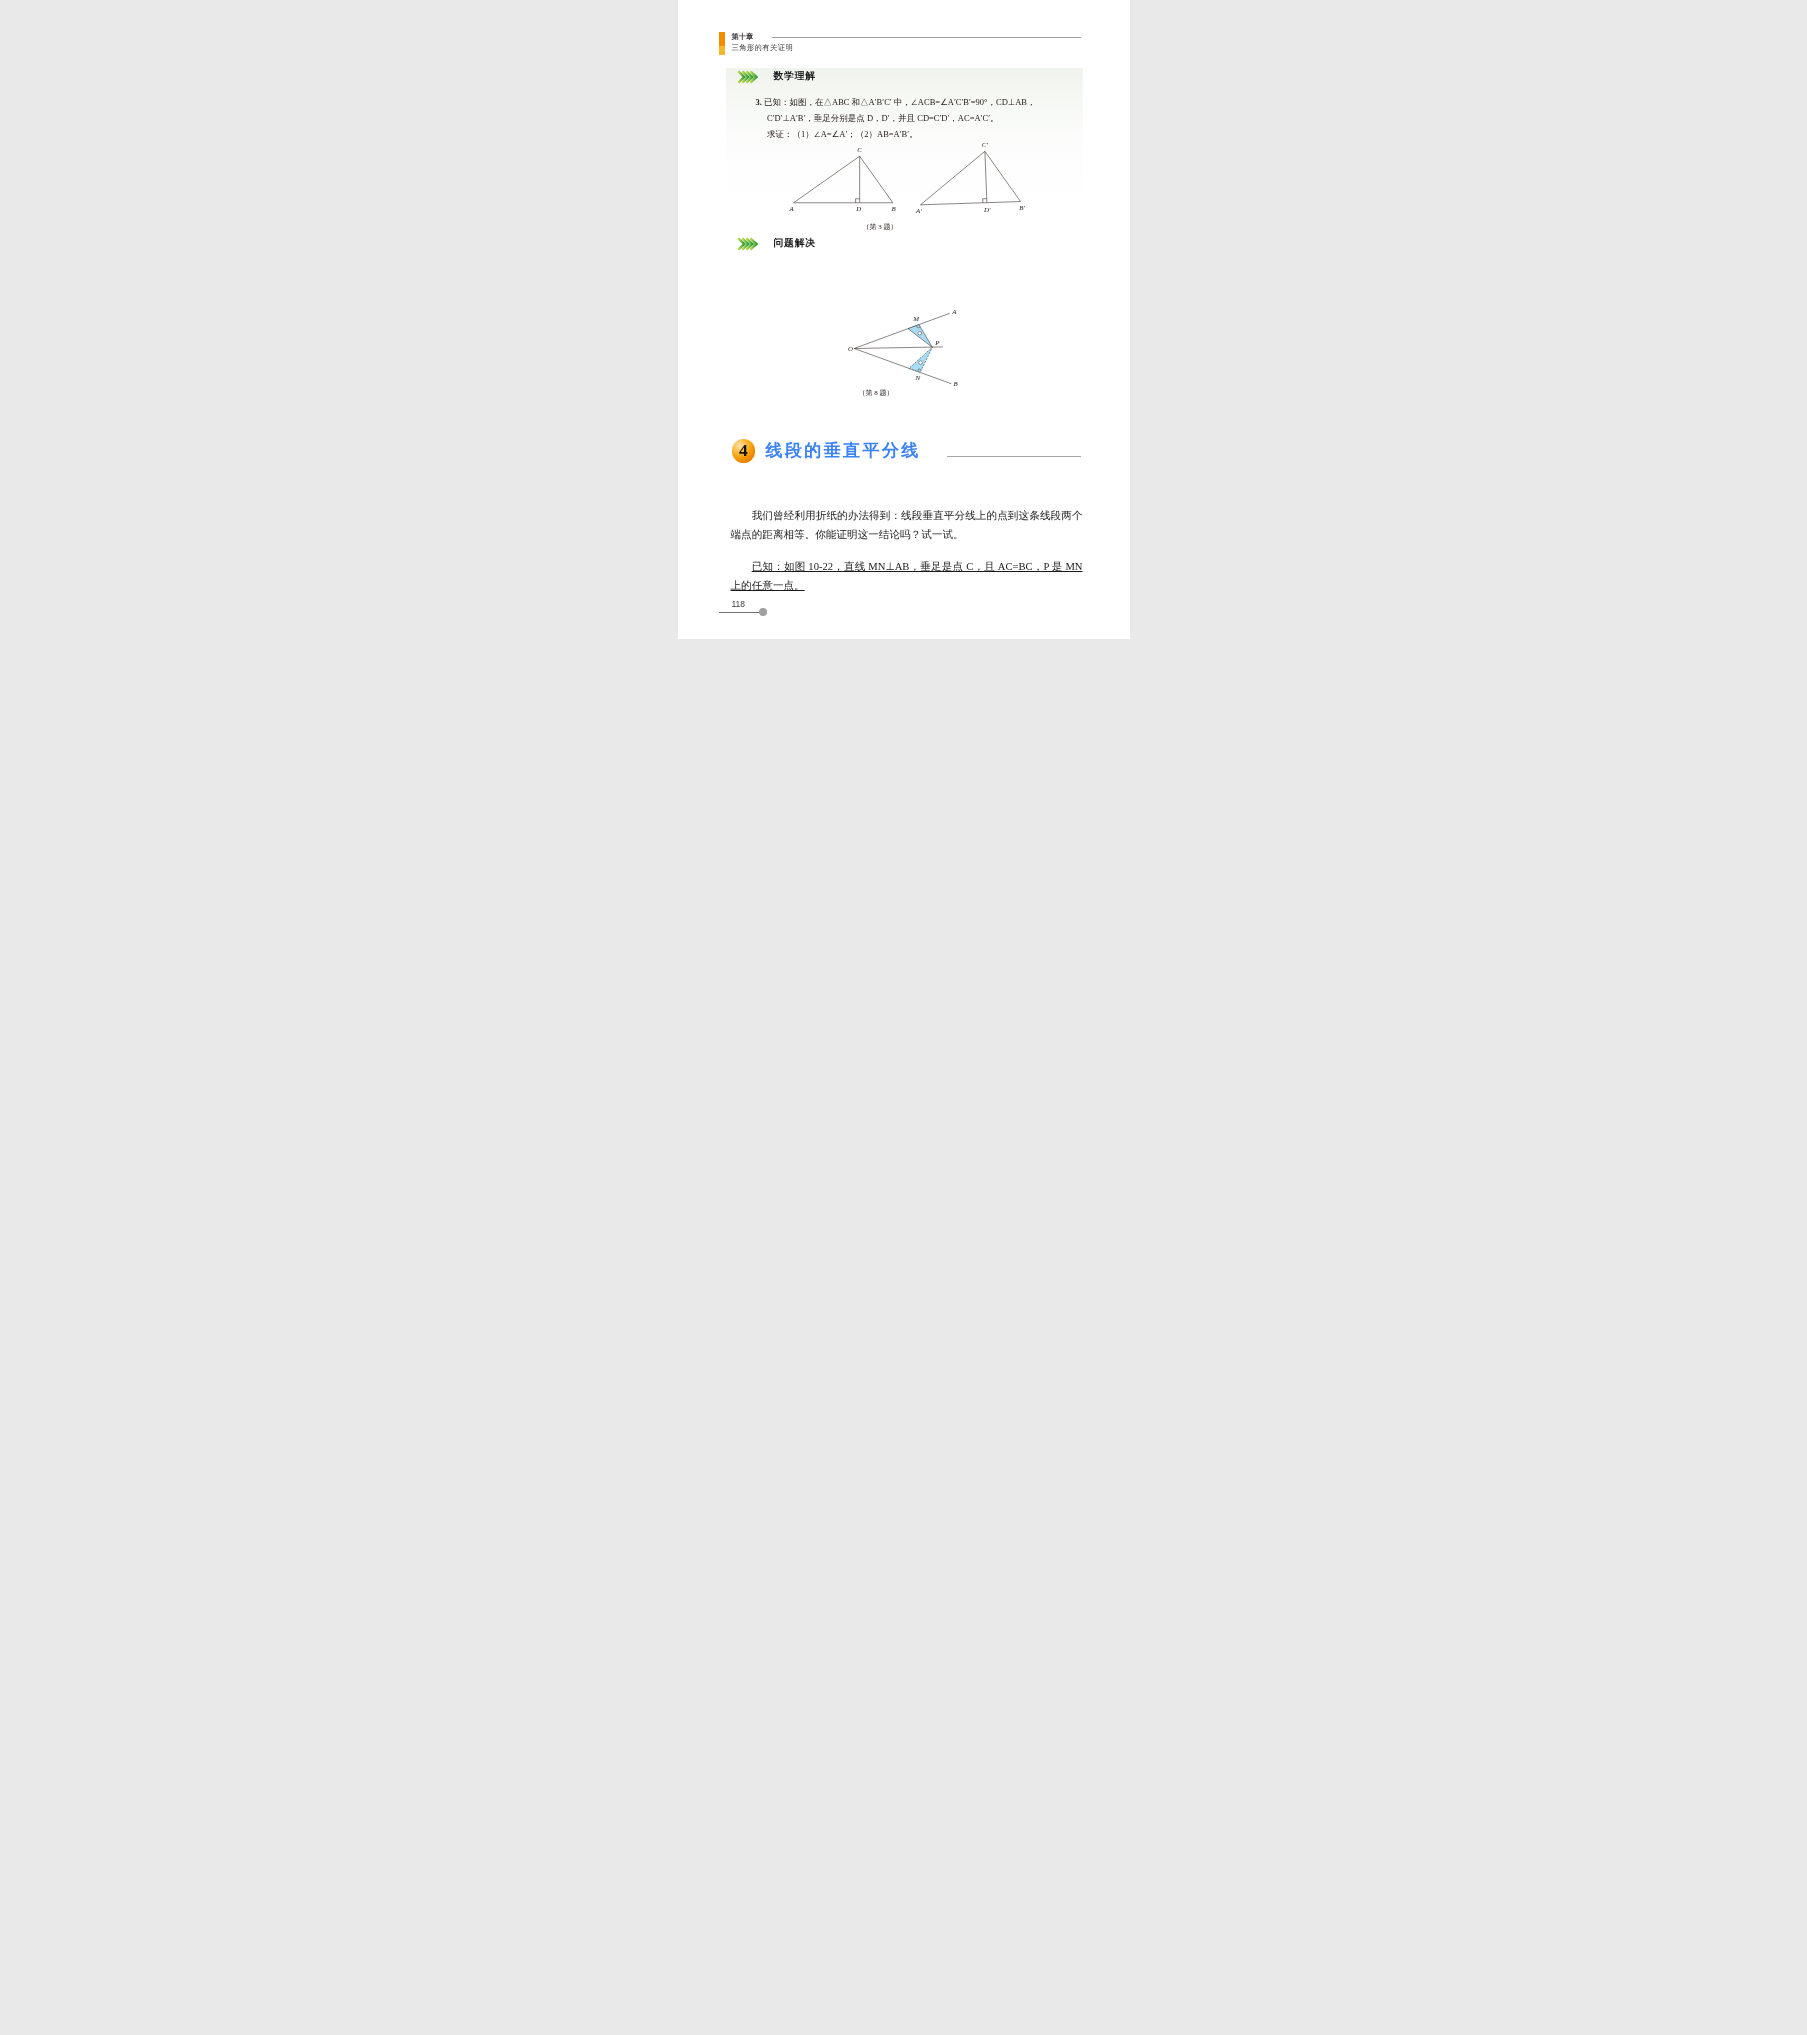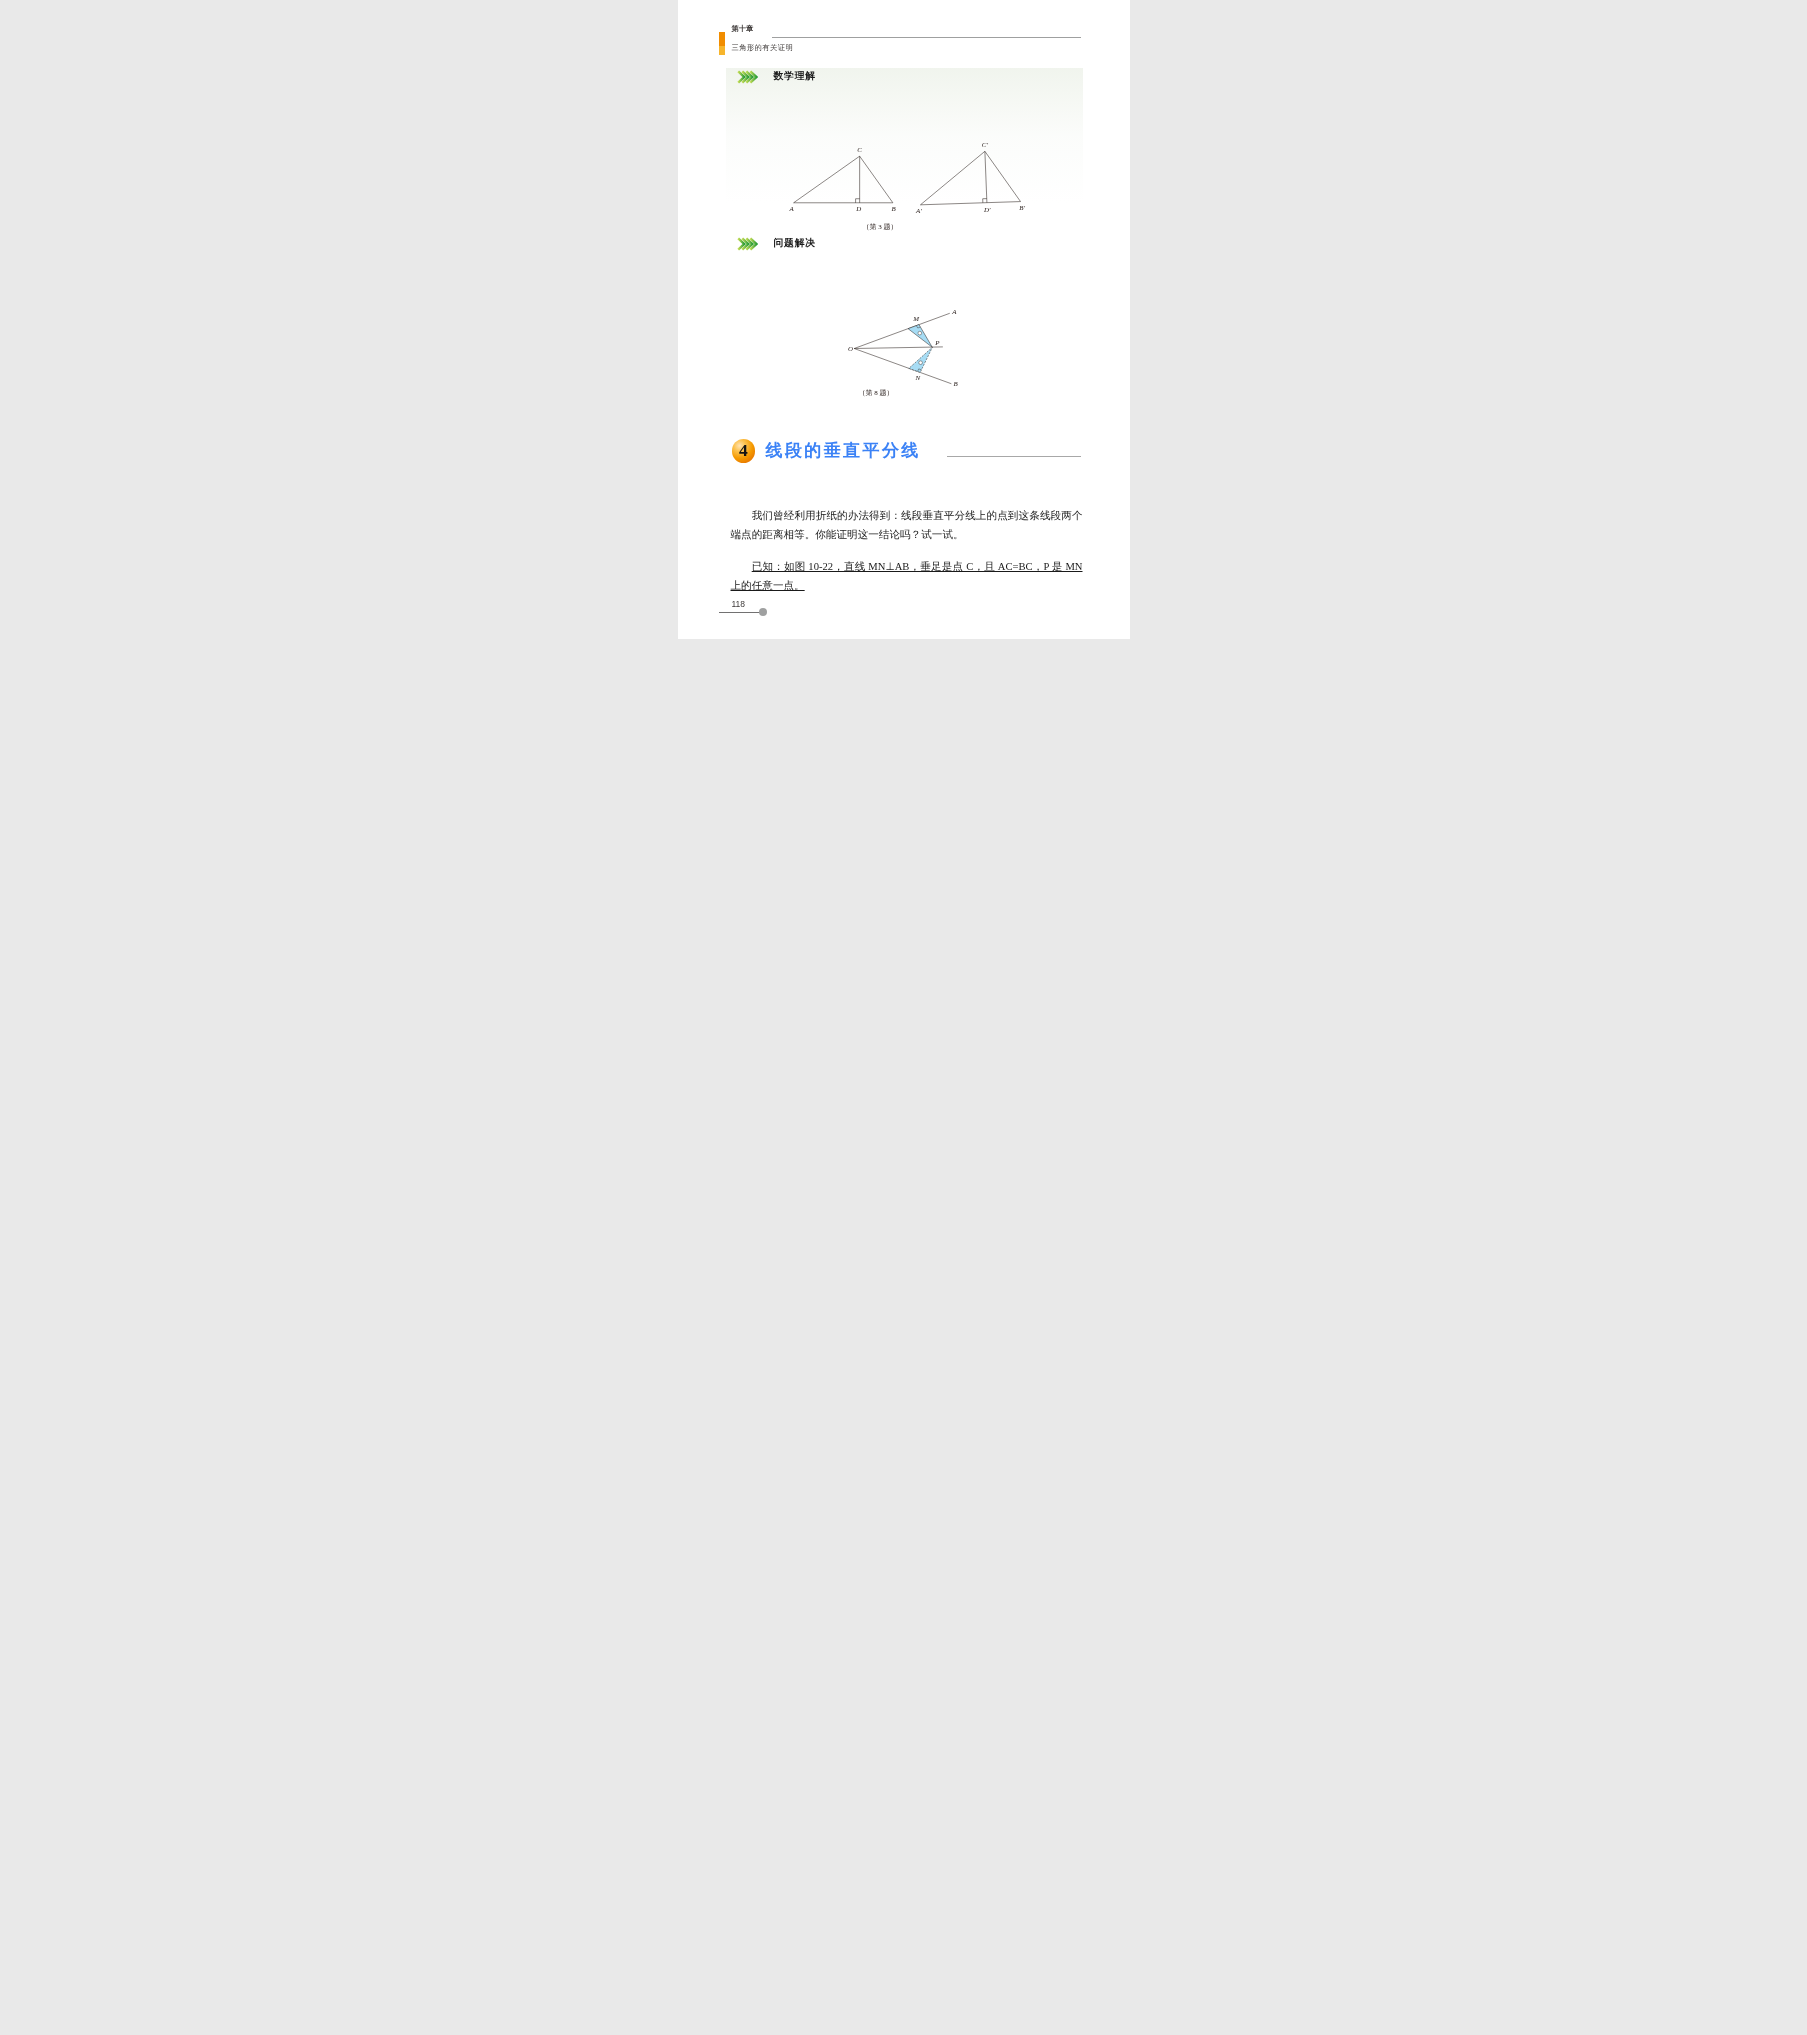--- a/index.html
+++ b/index.html
@@ -10,21 +10,21 @@
   }
   
   .tint-band{
     position:absolute;left:48px;top:68px;width:357px;height:151px;
     background:linear-gradient(180deg, rgba(223,231,216,0.45) 0%, rgba(240,244,238,0.25) 45%, rgba(255,255,255,0) 90%);
   }
 
   
   .chap-bar-top{position:absolute;left:41px;top:32px;width:6.5px;height:14.2px;background:#f18d00;}
   .chap-bar-bottom{position:absolute;left:41px;top:46px;width:6.5px;height:9.4px;background:#f7b52c;}
-  .chap-label{position:absolute;left:54px;top:24px;font-family:"Liberation Sans",sans-serif;font-weight:bold;font-size:7.3px;color:#3e3a39;}
+  .chap-label{position:absolute;left:54px;top:32px;font-family:"Liberation Sans",sans-serif;font-weight:bold;font-size:7.3px;color:#3e3a39;}
   .chap-rule{position:absolute;left:94px;top:37px;width:309px;height:0.8px;background:#9fa0a0;}
   .chap-title{position:absolute;left:54px;top:43px;font-family:"Liberation Sans",sans-serif;font-size:7.3px;color:#3e3a39;letter-spacing:0.4px;}
 
   
   .sec-head{position:absolute;display:flex;align-items:flex-start;gap:16px;}
   .sec-head .sec-title{font-family:"Liberation Sans",sans-serif;font-weight:bold;font-size:9.8px;color:#1a1a1a;letter-spacing:0.8px;}
 
   
   .prob{position:absolute;width:330px;font-size:8.5px;line-height:16px;color:#231815;}
   .prob .prob-line{white-space:nowrap;}
@@ -86,20 +86,28 @@
       <g fill="none" stroke="url(#chevA)" stroke-width="6">
         <polyline points="3,3 18,17 3,31"></polyline>
         <polyline points="13,3 28,17 13,31"></polyline>
         <polyline points="23,3 38,17 23,31"></polyline>
         <polyline points="33,3 48,17 33,31"></polyline>
       </g>
     </svg>
     <span class="sec-title">数学理解</span>
   </div>
 
+  <div class="prob" style="left:78px;top:94px;">
+    <div class="prob-line">
+      <span class="prob-num">3.</span>
+      <span>已知：如图，在△ABC 和△A′B′C′ 中，∠ACB=∠A′C′B′=90°，CD⊥AB，</span>
+    </div>
+    <div class="prob-line cont">C′D′⊥A′B′，垂足分别是点 D，D′，并且 CD=C′D′，AC=A′C′。</div>
+    <div class="prob-line cont">求证：（1）∠A=∠A′；（2）AB=A′B′。</div>
+  </div>
 
   <svg class="fig" style="left:105px;top:142px;" width="253" height="77" viewBox="0 0 622 190">
 
     <g stroke="#231815" stroke-width="1.3" fill="none">
       <polygon points="25,150 188,35 270,150"></polygon>
       <line x1="188" y1="35" x2="188" y2="150"></line>
       <path d="M178,150 L178,140 L188,140"></path>
     </g>
     <g class="figtext">
       <text x="188" y="25" text-anchor="middle">C</text>

